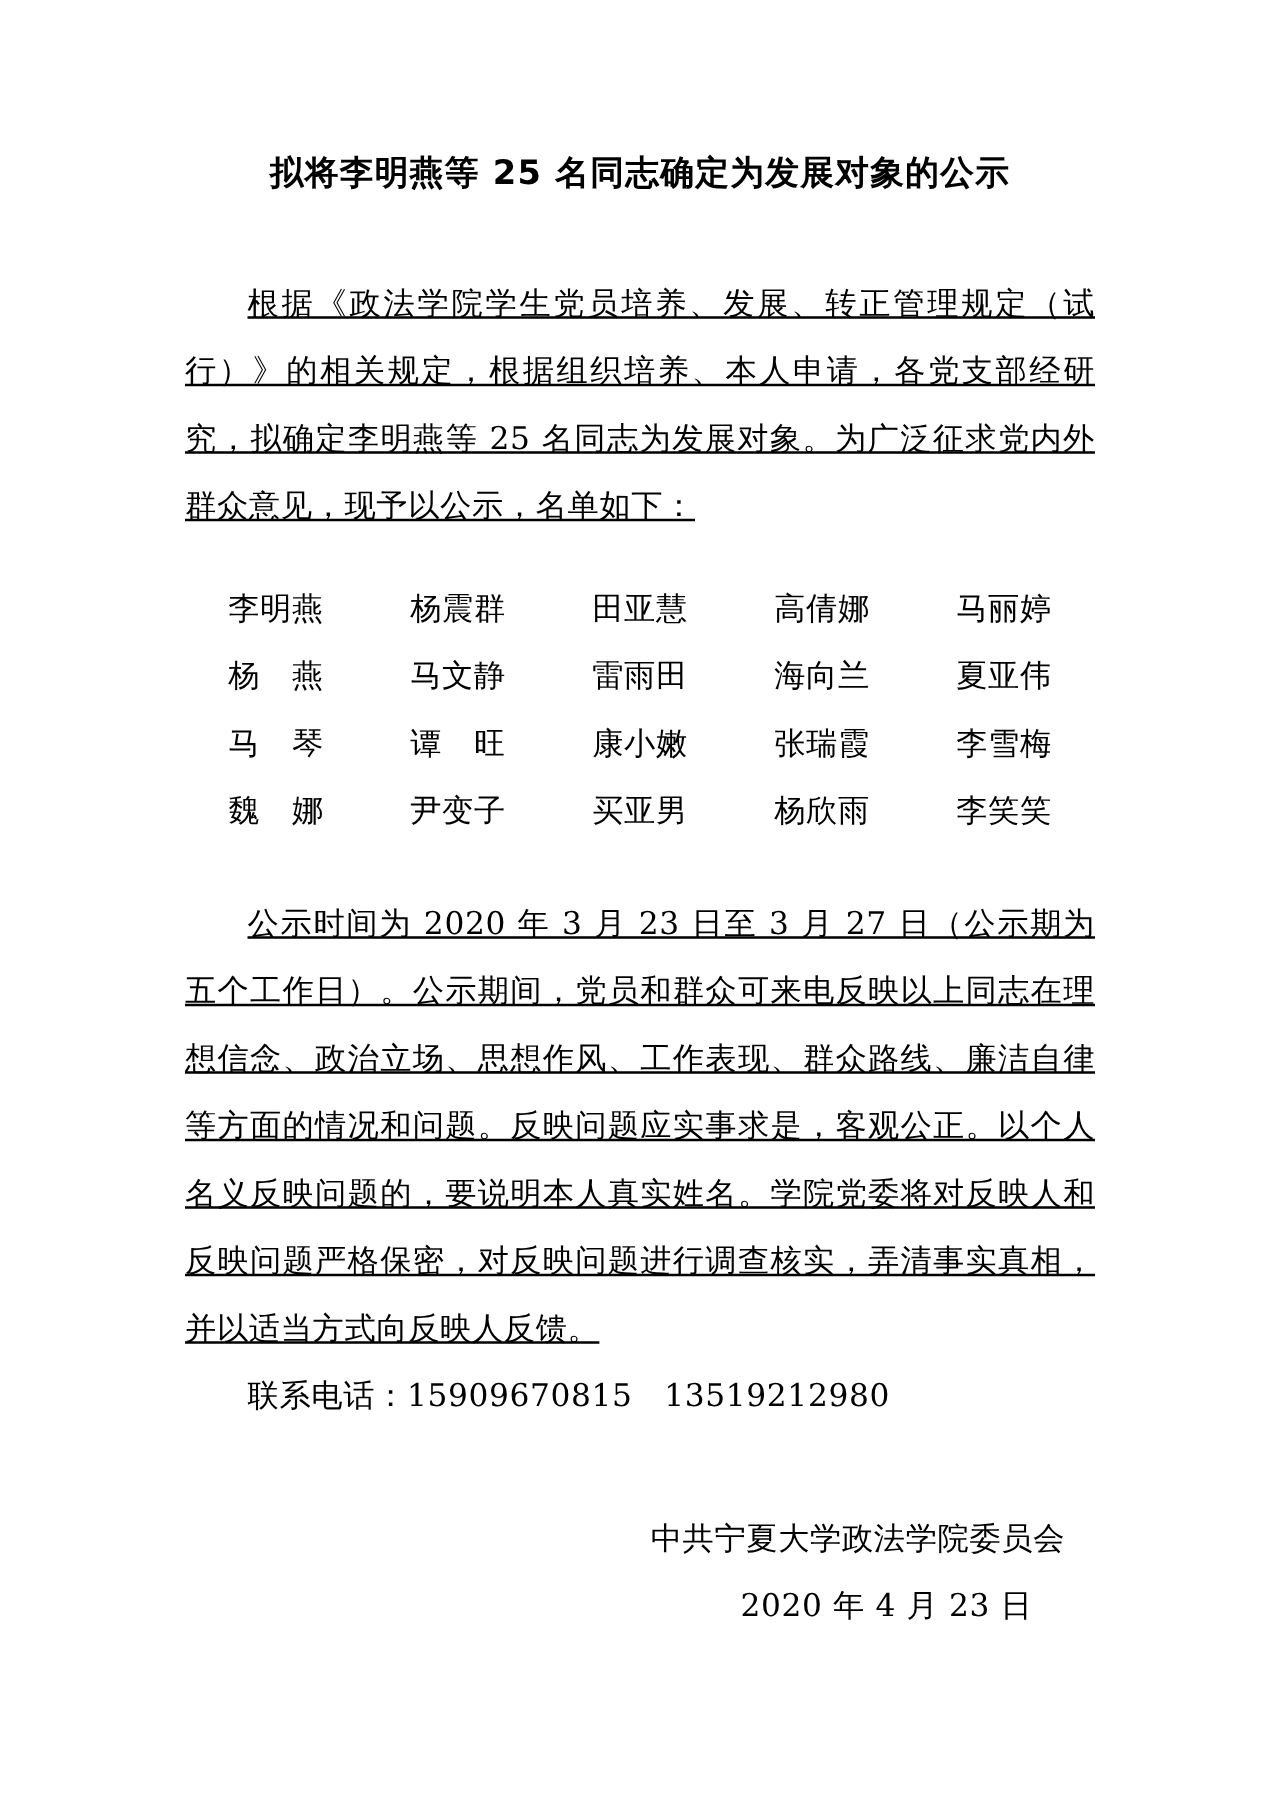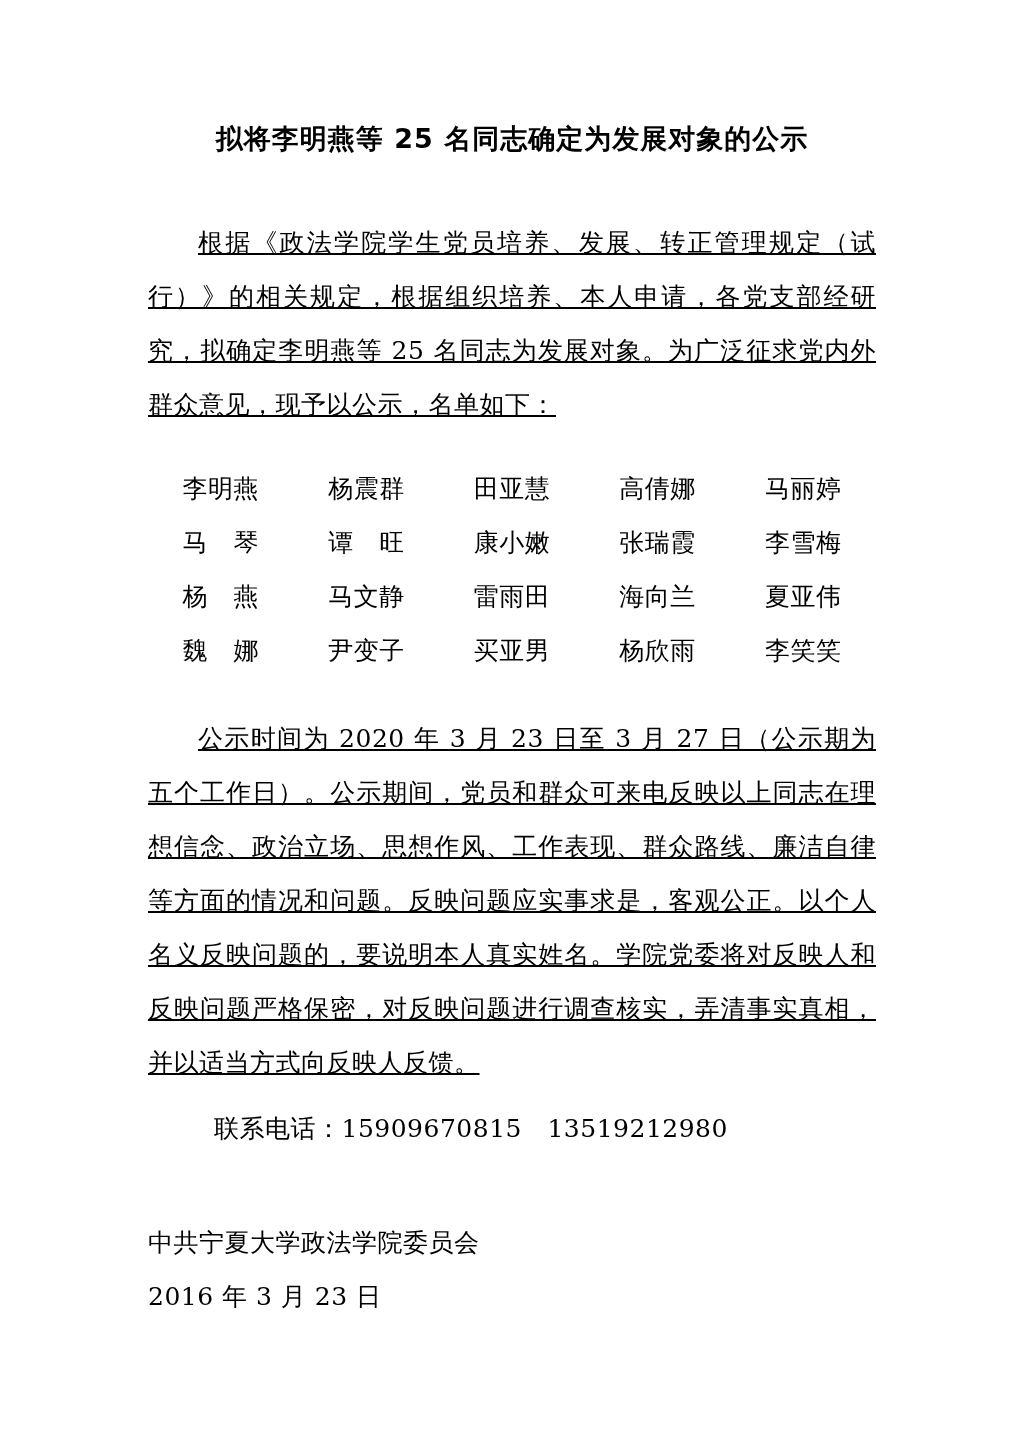--- a/index.html
+++ b/index.html
@@ -47,31 +47,32 @@
     border-collapse: collapse;
     margin: 30px 0 34px 0;
   }
   .name-table td {
     font-size: 25px;
     line-height: 54px;
     text-align: center;
     padding: 0;
     letter-spacing: 0.5px;
     white-space: pre;
+    font-family: Liberation Mono, monospace;
   }
   .contact {
     font-size: 25px;
     line-height: 46px;
     text-indent: 2em;
-    margin: 16px;
+    margin: 0;
     letter-spacing: 0.5px;
   }
   .signature {
     margin-top: 64px;
-    text-align: left;
+    text-align: right;
     padding-right: 24px;
   }
   .signature div {
     font-size: 25px;
     line-height: 54px;
     letter-spacing: 0.5px;
   }
   .sig-date { padding-right: 26px; }
 </style>
 </head>
@@ -86,45 +87,45 @@
   <table class="name-table">
     <tbody>
       <tr>
         <td>李明燕</td>
         <td>杨震群</td>
         <td>田亚慧</td>
         <td>高倩娜</td>
         <td>马丽婷</td>
       </tr>
       <tr>
+        <td>杨　燕</td>
+        <td>马文静</td>
+        <td>雷雨田</td>
+        <td>海向兰</td>
+        <td>夏亚伟</td>
+      </tr>
+      <tr>
         <td>马　琴</td>
         <td>谭　旺</td>
         <td>康小嫩</td>
         <td>张瑞霞</td>
         <td>李雪梅</td>
-      </tr>
-      <tr>
-        <td>杨　燕</td>
-        <td>马文静</td>
-        <td>雷雨田</td>
-        <td>海向兰</td>
-        <td>夏亚伟</td>
       </tr>
       <tr>
         <td>魏　娜</td>
         <td>尹变子</td>
         <td>买亚男</td>
         <td>杨欣雨</td>
         <td>李笑笑</td>
       </tr>
     </tbody>
   </table>
 
   <p class="para indent">公示时间为 2020 年 3 月 23 日至 3 月 27 日（公示期为五个工作日）。公示期间，党员和群众可来电反映以上同志在理想信念、政治立场、思想作风、工作表现、群众路线、廉洁自律等方面的情况和问题。反映问题应实事求是，客观公正。以个人名义反映问题的，要说明本人真实姓名。学院党委将对反映人和反映问题严格保密，对反映问题进行调查核实，弄清事实真相，并以适当方式向反映人反馈。</p>
 
   <p class="contact">联系电话：15909670815　13519212980</p>
 
   <div class="signature">
     <div>中共宁夏大学政法学院委员会</div>
-    <div class="sig-date">2016 年 3 月 23 日</div>
+    <div class="sig-date">2020 年 4 月 23 日</div>
   </div>
 
 </div>
 
 </body></html>

